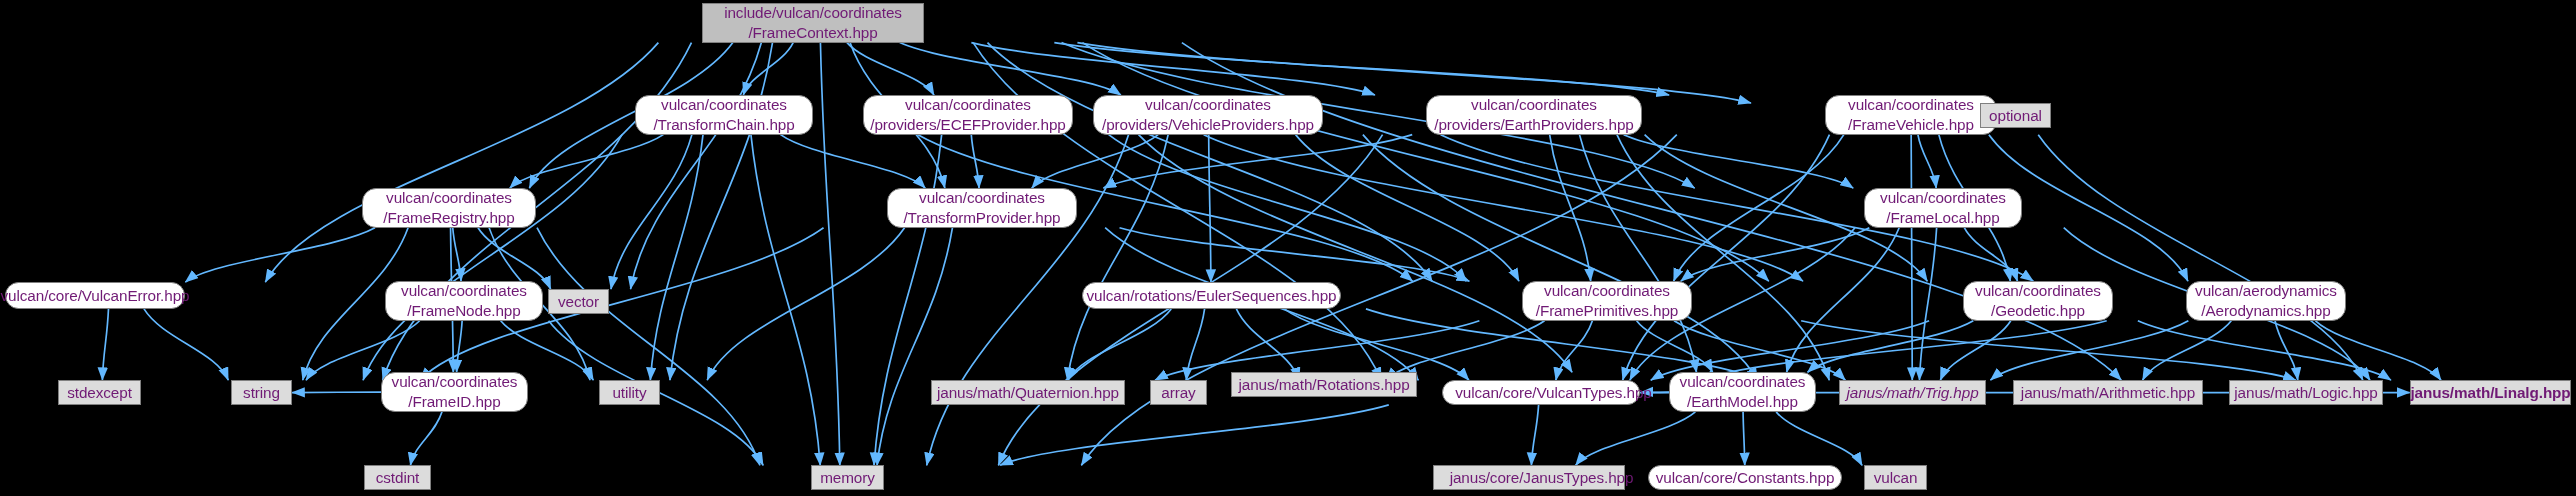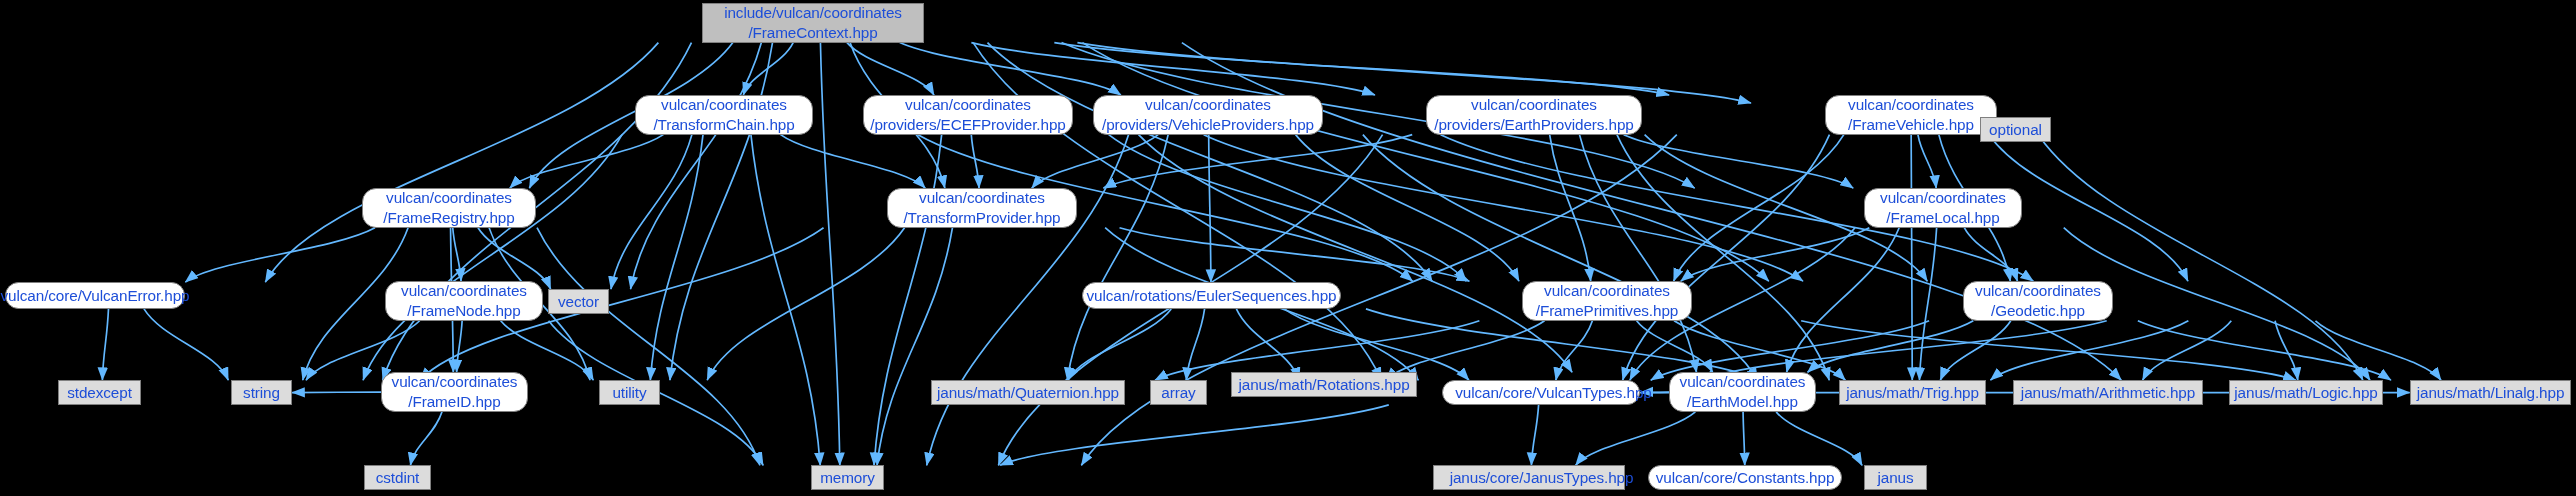--- a/index.html
+++ b/index.html
@@ -13,21 +13,21 @@
   }
   #edges{position:absolute;left:0;top:0;width:2576px;height:497px;}
   .node{
     position:absolute;
     box-sizing:border-box;
     border:1px solid #808080;
     display:flex;
     align-items:center;
     justify-content:center;
     text-align:center;
-    color:#1d4ed8;
+    color:#701a75;
     font-size:15.3px;
     line-height:1.28;
     white-space:pre-line;
     letter-spacing:-0.1px;
     padding:2px 7px;
     z-index:5;
   }
   .node.white{background:#ffffff;border-radius:14px;}
   .node.grey{background:#dcdcdc;}
   .node.root{background:#bfbfbf;}
@@ -155,50 +155,52 @@
     <div class="node white" style="left: 635px; top: 95px; width: 178px; height: 40px;">vulcan/coordinates
 /TransformChain.hpp</div>
     <div class="node white" style="left: 863px; top: 95px; width: 210px; height: 40px;">vulcan/coordinates
 /providers/ECEFProvider.hpp</div>
     <div class="node white" style="left: 1093px; top: 95px; width: 230px; height: 40px;">vulcan/coordinates
 /providers/VehicleProviders.hpp</div>
     <div class="node white" style="left: 1426px; top: 95px; width: 216px; height: 40px;">vulcan/coordinates
 /providers/EarthProviders.hpp</div>
     <div class="node white" style="left: 1825px; top: 95px; width: 172px; height: 40px;">vulcan/coordinates
 /FrameVehicle.hpp</div>
-    <div class="node grey" style="left: 1980px; top: 103px; width: 71px; height: 25px; margin-top: 14px;">optional</div>
+    <div class="node grey" style="left: 1980px; top: 103px; width: 71px; height: 25px;">optional</div>
     <div class="node white" style="left: 362px; top: 188px; width: 174px; height: 40px;">vulcan/coordinates
 /FrameRegistry.hpp</div>
     <div class="node white" style="left: 887px; top: 188px; width: 190px; height: 40px;">vulcan/coordinates
 /TransformProvider.hpp</div>
     <div class="node white" style="left: 1864px; top: 188px; width: 158px; height: 40px;">vulcan/coordinates
 /FrameLocal.hpp</div>
     <div class="node white" style="left: 5px; top: 282px; width: 180px; height: 27px; text-align: center;">vulcan/core/VulcanError.hpp</div>
     <div class="node white" style="left: 385px; top: 281px; width: 158px; height: 40px;">vulcan/coordinates
 /FrameNode.hpp</div>
     <div class="node grey" style="left: 548px; top: 289px; width: 61px; height: 25px; text-align: center;">vector</div>
     <div class="node white" style="left: 1082px; top: 282px; width: 259px; height: 27px;">vulcan/rotations/EulerSequences.hpp</div>
     <div class="node white" style="left: 1522px; top: 281px; width: 170px; height: 40px;">vulcan/coordinates
 /FramePrimitives.hpp</div>
     <div class="node white" style="left: 1963px; top: 281px; width: 150px; height: 40px;">vulcan/coordinates
 /Geodetic.hpp</div>
+    <div class="node white" style="left: 2186px; top: 281px; width: 160px; height: 40px;">vulcan/aerodynamics
+/Aerodynamics.hpp</div>
     <div class="node grey" style="left: 58px; top: 380px; width: 83px; height: 25px;">stdexcept</div>
     <div class="node grey" style="left: 231px; top: 380px; width: 61px; height: 25px;">string</div>
     <div class="node white" style="left: 381px; top: 372px; width: 147px; height: 40px;">vulcan/coordinates
 /FrameID.hpp</div>
     <div class="node grey" style="left: 599px; top: 380px; width: 61px; height: 25px;">utility</div>
     <div class="node grey" style="left: 931px; top: 380px; width: 194px; height: 25px;">janus/math/Quaternion.hpp</div>
     <div class="node grey" style="left: 1150px; top: 380px; width: 57px; height: 25px;">array</div>
     <div class="node grey" style="left: 1231px; top: 372px; width: 186px; height: 25px;">janus/math/Rotations.hpp</div>
     <div class="node white" style="left: 1442px; top: 380px; width: 198px; height: 25px; padding-left: 32px;">vulcan/core/VulcanTypes.hpp</div>
     <div class="node white" style="left: 1669px; top: 372px; width: 147px; height: 40px;">vulcan/coordinates
 /EarthModel.hpp</div>
-    <div class="node grey" style="left: 1839px; top: 380px; width: 147px; height: 25px;">janus/math/Trig.hpp</div>
+    <div class="node grey" style="left: 1839px; top: 380px; width: 147px; height: 25px; font-style: italic;">janus/math/Trig.hpp</div>
     <div class="node grey" style="left: 2013px; top: 380px; width: 190px; height: 25px;">janus/math/Arithmetic.hpp</div>
     <div class="node grey" style="left: 2229px; top: 380px; width: 154px; height: 25px;">janus/math/Logic.hpp</div>
-    <div class="node grey" style="left: 2410px; top: 380px; width: 161px; height: 25px;">janus/math/Linalg.hpp</div>
+    <div class="node grey" style="left: 2410px; top: 380px; width: 161px; height: 25px; font-weight: bold;">janus/math/Linalg.hpp</div>
     <div class="node grey" style="left: 364px; top: 465px; width: 67px; height: 25px;">cstdint</div>
     <div class="node grey" style="left: 811px; top: 465px; width: 73px; height: 25px;">memory</div>
     <div class="node grey" style="left: 1433px; top: 465px; width: 192px; height: 25px; padding-left: 32px;">janus/core/JanusTypes.hpp</div>
     <div class="node white" style="left: 1648px; top: 465px; width: 194px; height: 25px;">vulcan/core/Constants.hpp</div>
-    <div class="node grey" style="left: 1864px; top: 465px; width: 63px; height: 25px;">janus</div>
+    <div class="node grey" style="left: 1864px; top: 465px; width: 63px; height: 25px;">vulcan</div>
   </div>
 
 
 </body></html>

